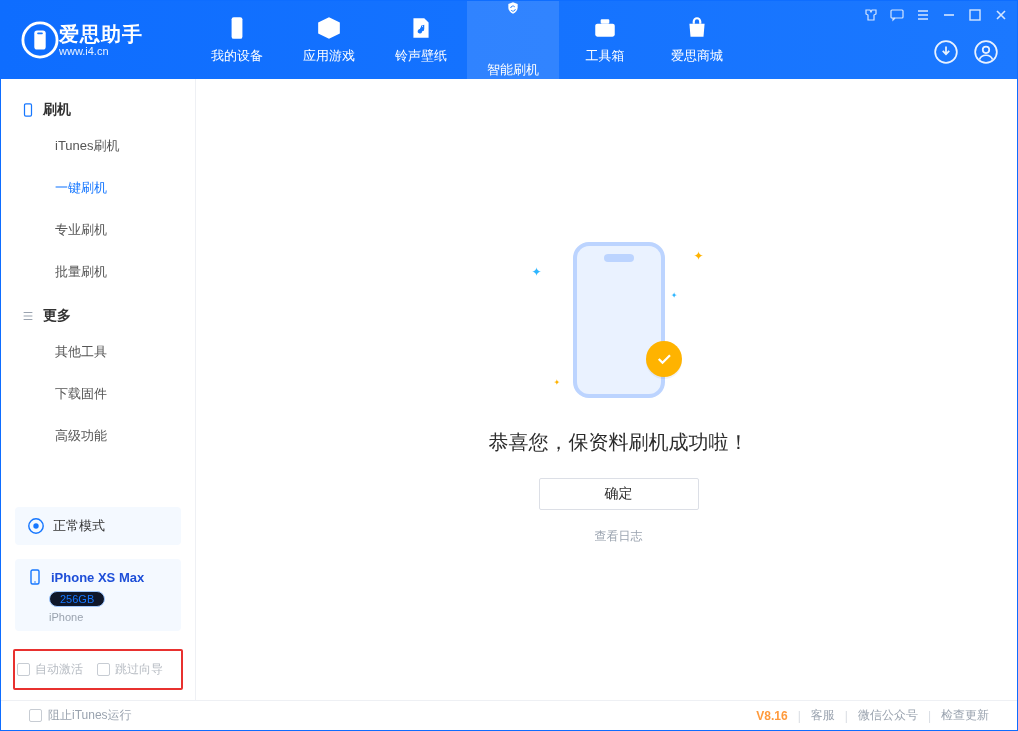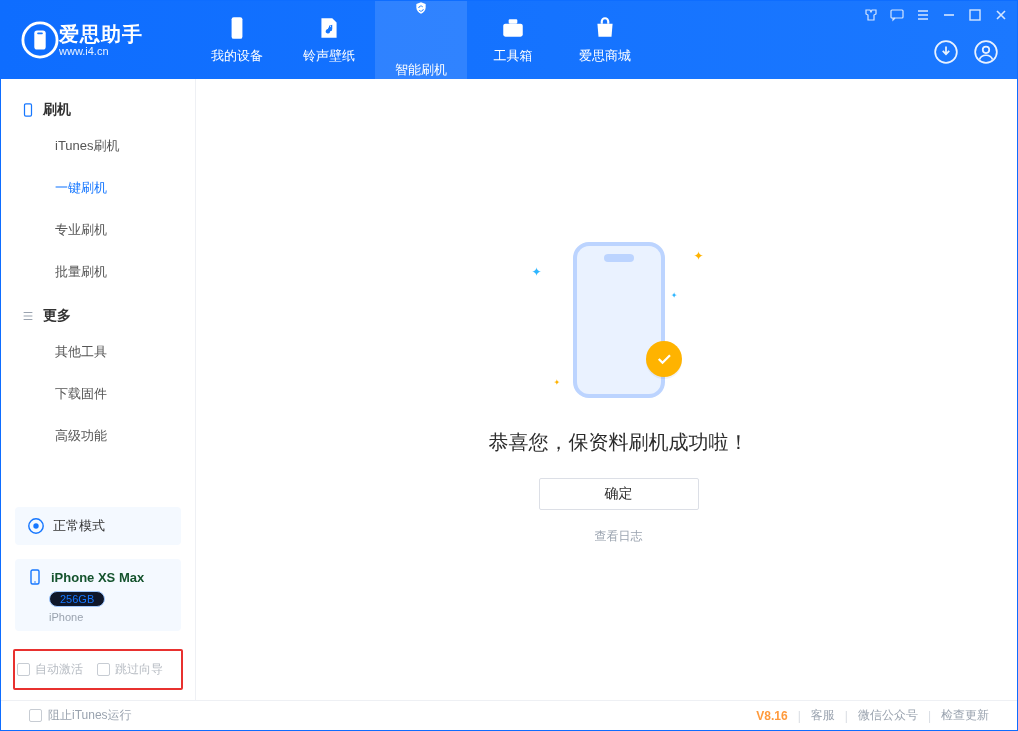--- a/index.html
+++ b/index.html
@@ -47,21 +47,21 @@
 
 .mode-box {
   margin: 8px 14px; padding: 10px 12px; background: #f4f9ff; border-radius: 4px;
   display: flex; align-items: center; gap: 8px; font-size: 13px; color: #333;
 }
 .mode-box svg { width: 18px; height: 18px; }
 
 .device-box {
   margin: 6px 14px 10px; padding: 10px 12px 8px; background: #f4f9ff; border-radius: 4px;
 }
-.device-box .row1 { display: flex; align-items: center; gap: 8px; font-size: 13px; color: #14532d; font-weight: 700; }
+.device-box .row1 { display: flex; align-items: center; gap: 8px; font-size: 13px; color: #1d4ed8; font-weight: 700; }
 .device-box .row1 svg { width: 16px; height: 16px; }
 .device-box .pill {
   display: inline-block; margin: 6px 0 0 22px; font-size: 11px; color: #1677ff;
   border: 1px solid #9ec7ff; border-radius: 10px; padding: 1px 10px; background: #0f172a;
 }
 .device-box .sub { margin: 4px 0 0 22px; font-size: 11px; color: #9aa3af; }
 
 .options-box {
   margin: 8px 12px 10px; padding: 10px 2px; border: 2px solid #e8312f; border-radius: 2px;
   display: flex; gap: 14px; font-size: 12px; color: #b7bcc3;
@@ -116,20 +116,26 @@
       <span class="url">www.i4.cn</span>
     </div>
   </div>
 
   <div class="tabs">
     <div class="tab">
       <svg viewBox="0 0 24 24">
           <rect x="7" y="2" width="10" height="20" rx="2" fill="#fff"></rect>
         </svg>
       <span>我的设备</span>
+    </div>
+    <div class="tab">
+      <svg viewBox="0 0 24 24">
+          <path d="M12 2 22 7v10L12 22 2 17V7z" fill="#fff"></path>
+        </svg>
+      <span>应用游戏</span>
     </div>
     <div class="tab">
       <svg viewBox="0 0 24 24">
           <path d="M5 3h10l4 4v14H5z" fill="#fff"></path>
           <path d="M13 9v6a2 2 0 1 1-1-1.7V10l3-1v4a2 2 0 1 1-1-1.7" fill="#1677ff"></path>
         </svg>
       <span>铃声壁纸</span>
     </div>
     <div class="tab active">
       <svg viewBox="0 0 24 24">

